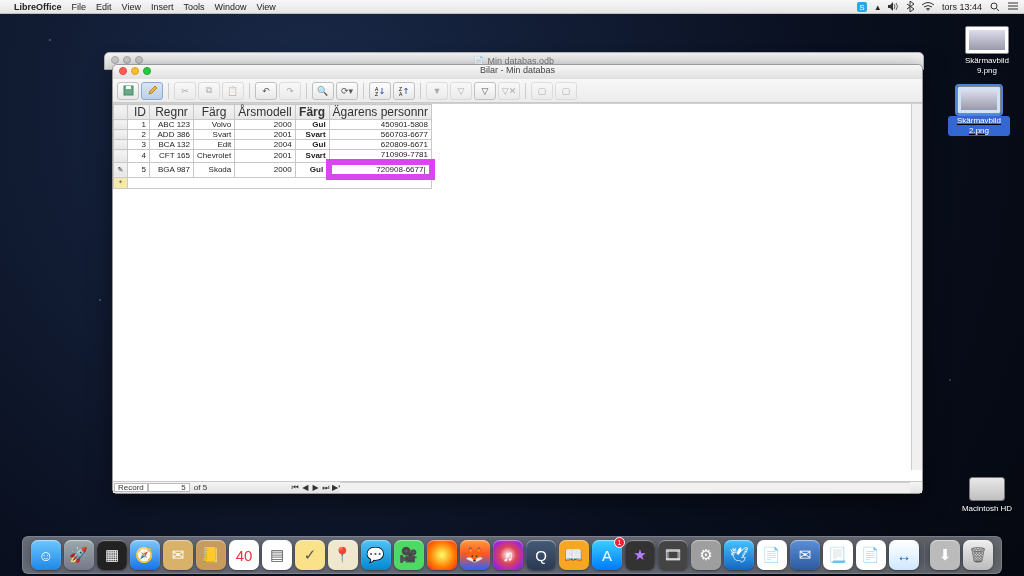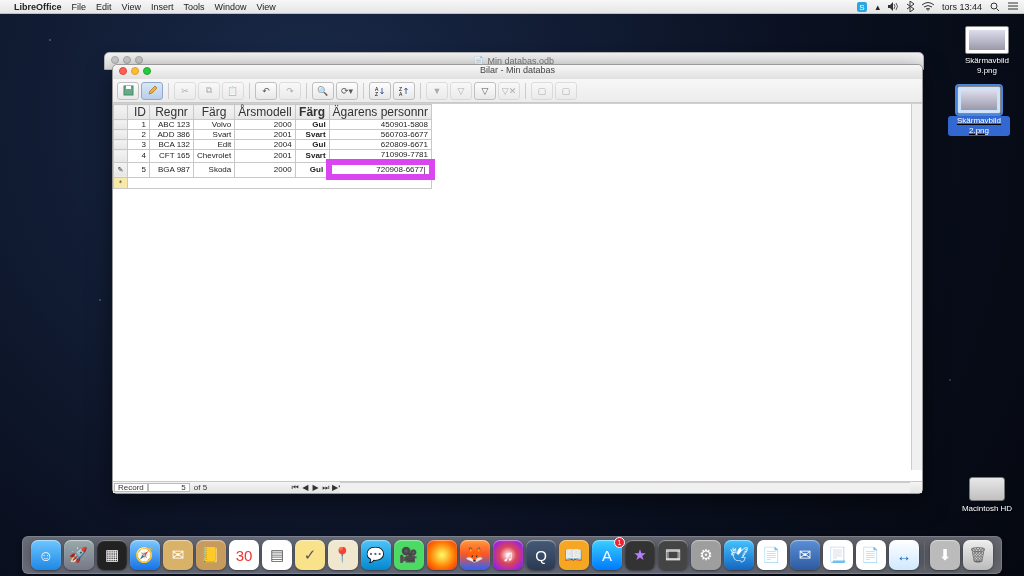--- a/index.html
+++ b/index.html
@@ -380,21 +380,21 @@
   </div>
 </div>
 
 <div class="dock">
   <div class="app" style="background:linear-gradient(#6ec6ff,#1e88e5);">☺</div>
   <div class="app" style="background:linear-gradient(#9aa,#778);">🚀</div>
   <div class="app" style="background:#222;">▦</div>
   <div class="app" style="background:linear-gradient(#7ec8ff,#1473e6);">🧭</div>
   <div class="app" style="background:#d9b26a;">✉</div>
   <div class="app" style="background:#c79b5d;">📒</div>
-  <div class="app" style="background:#fff;color:#e33;">30</div>
+  <div class="app" style="background:#fff;color:#e33;">40</div>
   <div class="app" style="background:#fff;color:#555;">▤</div>
   <div class="app" style="background:#f9e28a;color:#555;">✓</div>
   <div class="app" style="background:#efe8cf;color:#c44;">📍</div>
   <div class="app" style="background:linear-gradient(#4fc3f7,#0288d1);">💬</div>
   <div class="app" style="background:#4cd964;">🎥</div>
   <div class="app" style="background:radial-gradient(#ff6,#f70 60%,#e22);"></div>
   <div class="app" style="background:linear-gradient(#ff9b3d,#ff5722 45%,#2962ff);">🦊</div>
   <div class="app" style="background:radial-gradient(#fff,#d45 40%,#92d 80%);">♫</div>
   <div class="app" style="background:linear-gradient(#455a78,#2b3a52);">Q</div>
   <div class="app" style="background:#f5a623;">📖</div>

